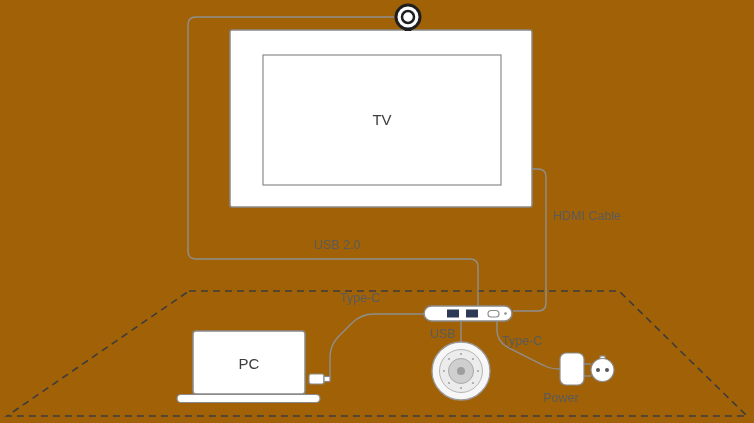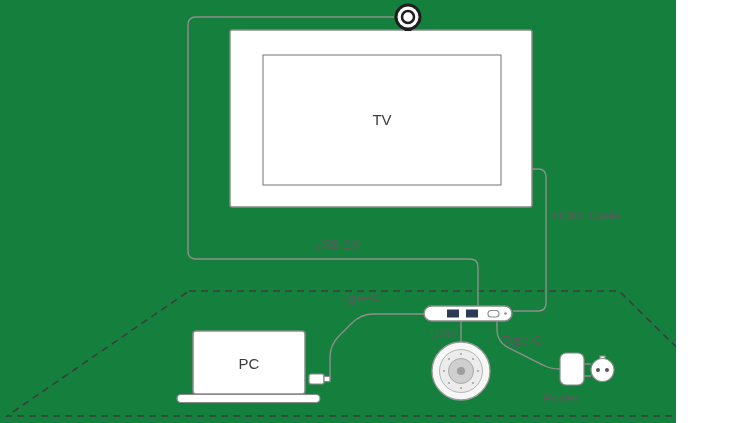--- a/index.html
+++ b/index.html
@@ -3,23 +3,23 @@
 <meta charset="utf-8">
 <style>
   html, body {
     margin: 0;
     padding: 0;
     background: #ffffff;
     font-family: "Liberation Sans", sans-serif;
   }
   .canvas {
     position: relative;
-    width: 676px;
+    width: 754px;
     height: 423px;
-    background: #15803d;
+    background: #a16207;
     overflow: hidden;
   }
   svg { display: block; }
   .cable {
     fill: none;
     stroke: #8f8f8f;
     stroke-width: 1.4;
   }
   .device-stroke {
     fill: #ffffff;

